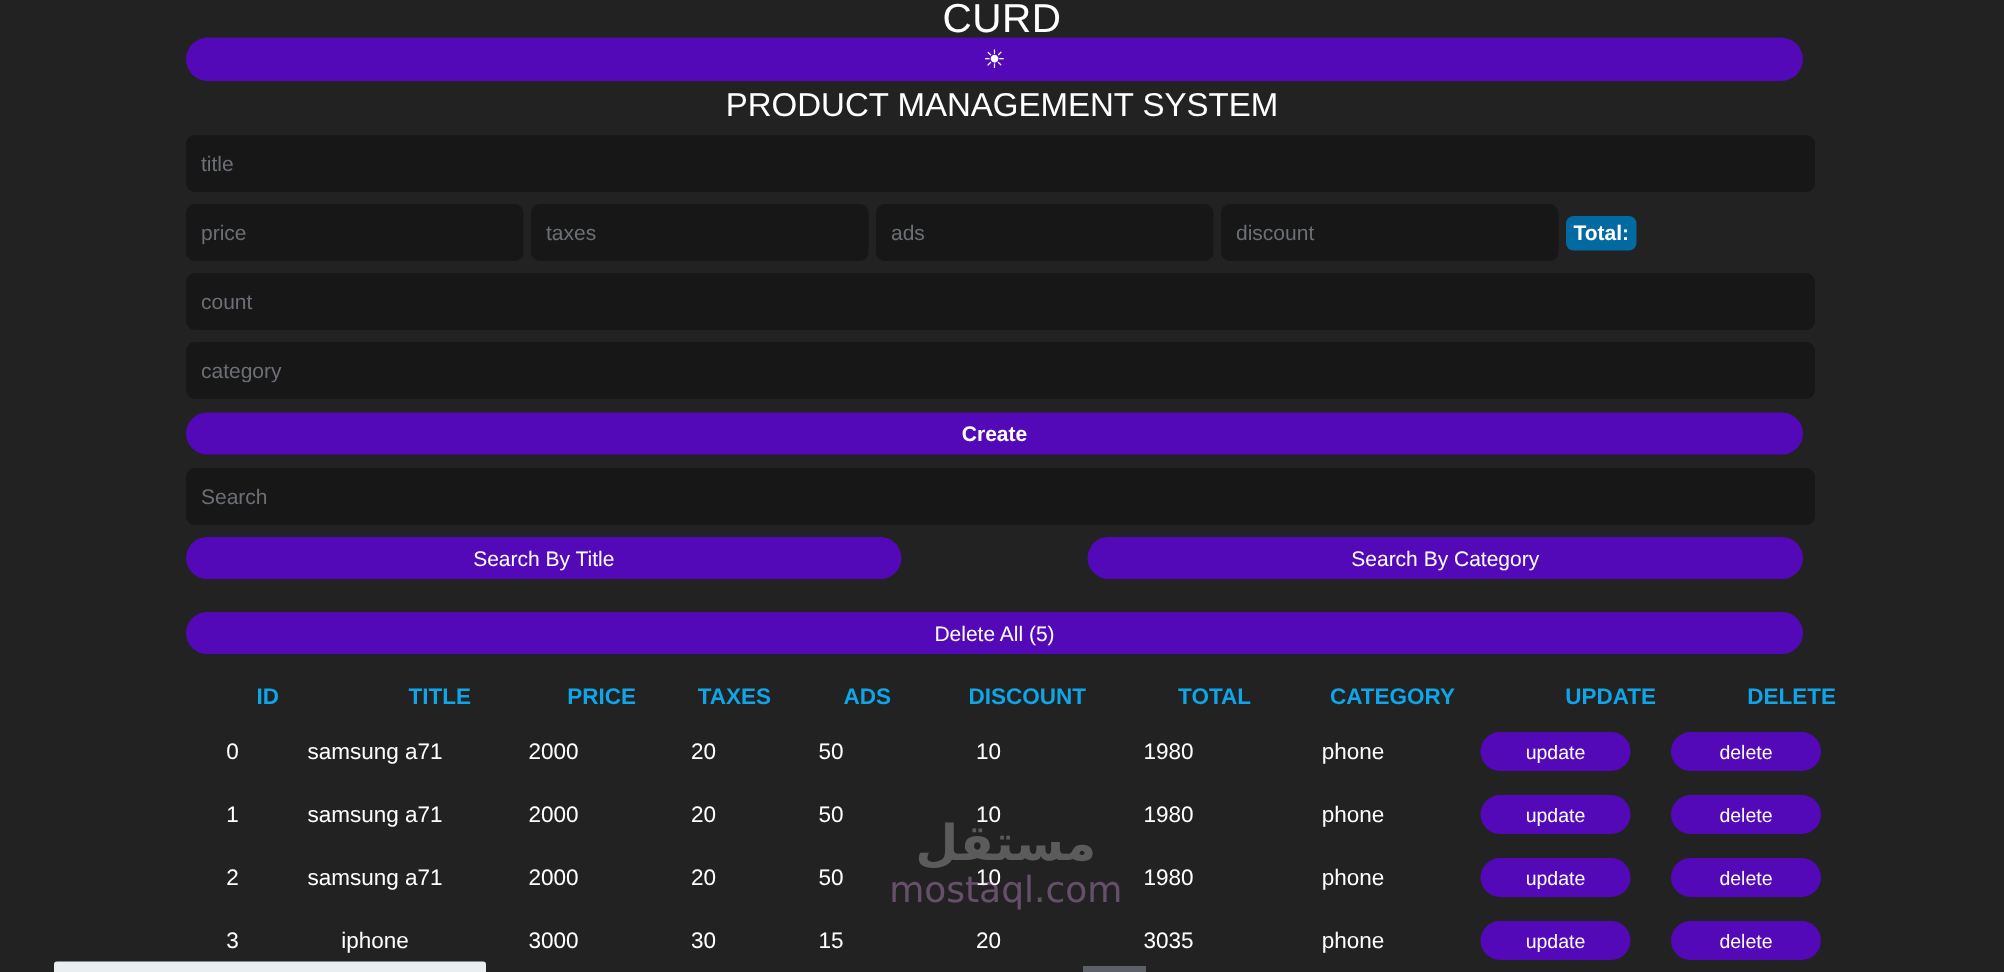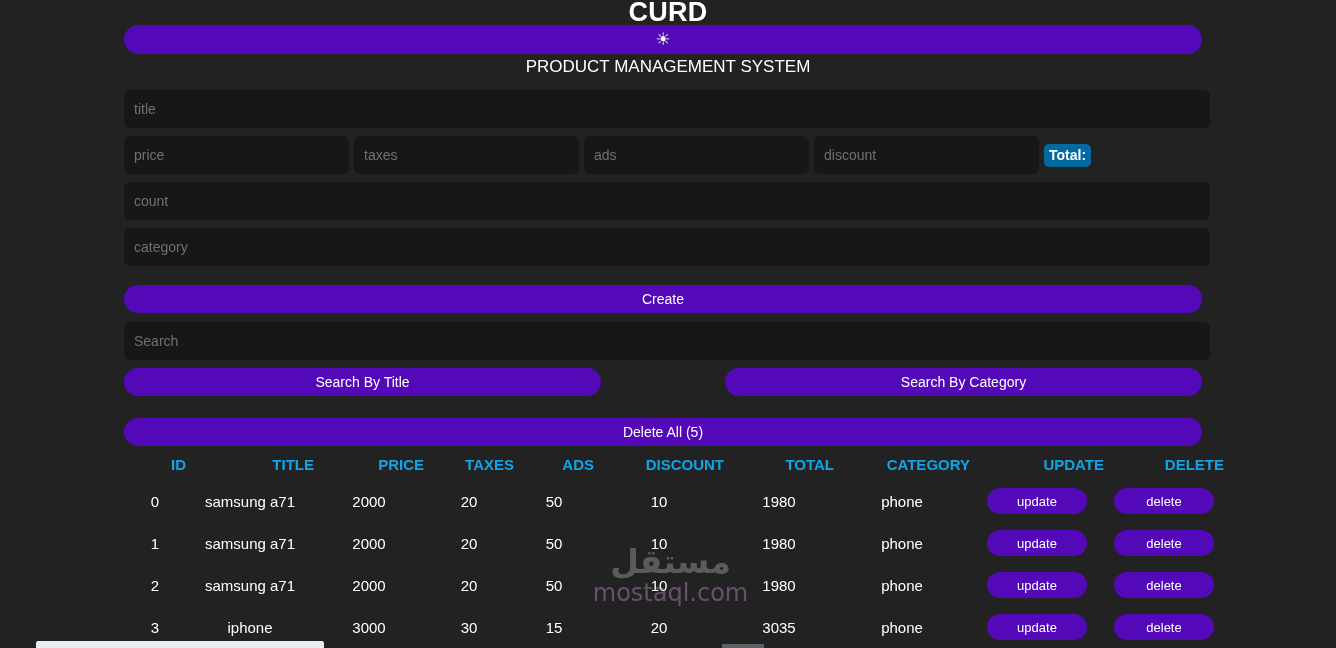--- a/index.html
+++ b/index.html
@@ -20,21 +20,21 @@
   .page {
     width: 1336px;
     height: 648px;
     position: relative;
   }
 
   
   .app-title {
     text-align: center;
     font-size: 27px;
-    font-weight: bold;
+    font-weight: normal;
     line-height: 24px;
     padding-top: 0px;
     letter-spacing: 0.3px;
     color: #ffffff;
   }
 
   .mode-bar {
     position: absolute;
     left: 124px;
     top: 25px;
@@ -52,21 +52,21 @@
     color: #ffffff;
     line-height: 1;
   }
 
   .subtitle {
     position: absolute;
     left: 0;
     top: 57px;
     width: 100%;
     text-align: center;
-    font-size: 17px;
+    font-size: 22px;
     font-weight: normal;
     color: #ffffff;
   }
 
   
   .form-area {
     position: absolute;
     left: 124px;
     top: 90px;
     width: 1086px;
@@ -122,21 +122,22 @@
     font-family: "Liberation Sans", sans-serif;
     font-size: 14px;
     cursor: pointer;
     display: flex;
     align-items: center;
     justify-content: center;
   }
 
   .btn-create {
     width: 1078px;
-    margin-top: 19px;
+    margin-top: 9px;
+    font-weight: bold;
   }
 
   .row-search { width: 1086px; margin-top: 9px; }
 
   .search-btn-row {
     display: flex;
     margin-top: 8px;
     width: 1078px;
     gap: 14px;
   }

